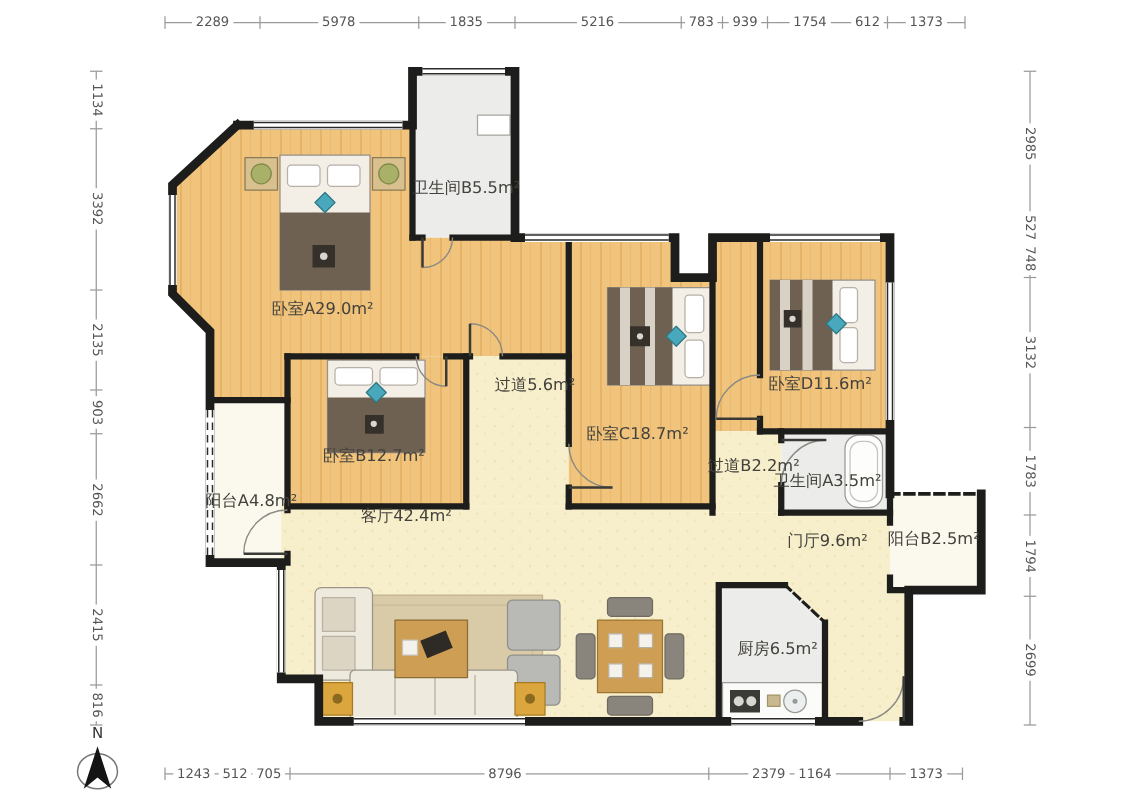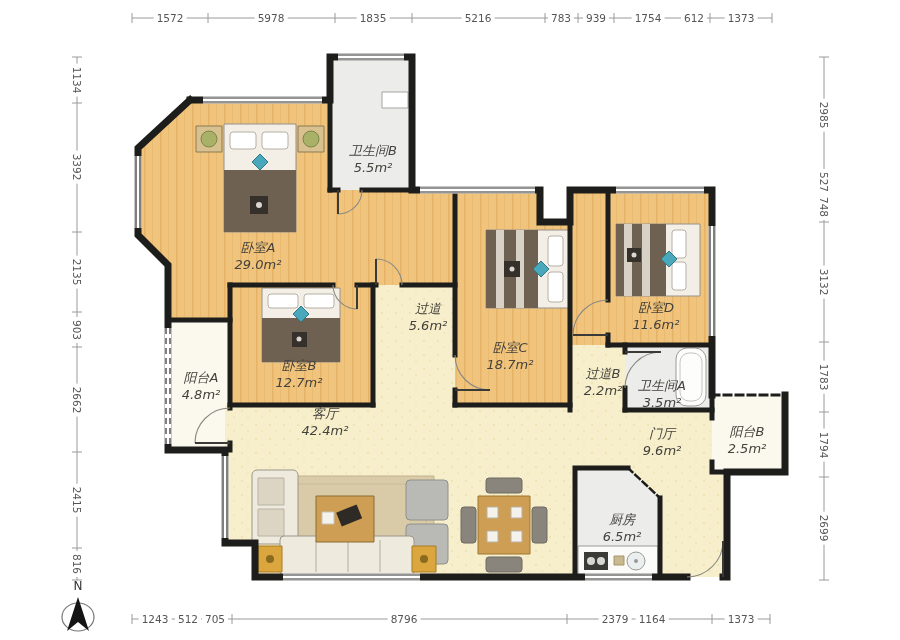--- a/index.html
+++ b/index.html
@@ -1,21 +1,21 @@
 <!DOCTYPE html>
 <html style="--c-wall: #1d1d1b; --c-wood: #f1c47d; --c-wood_grain: #e2ad5f; --c-cream: #f7efcb; --c-gray_room: #ececea; --c-balcony: #fbf8ee; --c-blanket: #6f6152; --c-accent_teal: #49a8bc; --c-table_wood: #cd9e53; --c-dim_text: #555555; --c-label_text: #44423c;"><head>
 <meta charset="utf-8">
 <style>
   html,body{margin:0;padding:0;background:#fff;}
   #stage{position:relative;width:900px;height:640px;background:#fff;overflow:hidden;
          font-family:"DejaVu Sans",sans-serif;}
   #plan-svg{position:absolute;left:0;top:0;}
-  .rlabel{position:absolute;transform:translate(-50%,0);display:flex;flex-direction:column;
-          align-items:center;font-size:13px;line-height:1.3;color:var(--c-label_text,#44423c);
-          white-space:nowrap;z-index:3;font-style:italic;}
+  .rlabel{position:absolute;transform:translate(-50%,0);display:flex;flex-direction:row;
+          align-items:flex-end;font-size:13px;line-height:1.3;color:var(--c-label_text,#44423c);
+          white-space:nowrap;z-index:3;}
   .dim{position:absolute;font-size:10.5px;color:var(--c-dim_text,#555);background:#fff;
        padding:0 3px;transform:translate(-50%,-50%);white-space:nowrap;z-index:3;}
   .dim.v{transform:translate(-50%,-50%) rotate(90deg);}
   .north{position:absolute;left:78px;top:586px;transform:translate(-50%,-50%);
          font-size:12px;color:#333;z-index:3;}
 </style>
 </head>
 <body>
 
 <div id="stage">
@@ -294,21 +294,21 @@
   <span>12.7m²</span>
 </div>
 <div class="rlabel" style="left:510px;top:340px">
   <span>卧室C</span>
   <span>18.7m²</span>
 </div>
 <div class="rlabel" style="left:656px;top:300px">
   <span>卧室D</span>
   <span>11.6m²</span>
 </div>
-<div class="rlabel" style="left:201px;top:370px">
+<div class="rlabel" style="left:201px;top:394px">
   <span>阳台A</span>
   <span>4.8m²</span>
 </div>
 <div class="rlabel" style="left:603px;top:366px">
   <span>过道B</span>
   <span>2.2m²</span>
 </div>
 <div class="rlabel" style="left:662px;top:378px">
   <span>卫生间A</span>
   <span>3.5m²</span>
@@ -323,21 +323,21 @@
 </div>
 <div class="rlabel" style="left:747px;top:424px">
   <span>阳台B</span>
   <span>2.5m²</span>
 </div>
 <div class="rlabel" style="left:622px;top:512px">
   <span>厨房</span>
   <span>6.5m²</span>
 </div>
 
-<span class="dim" style="left:170px;top:18px">1572</span>
+<span class="dim" style="left:170px;top:18px">2289</span>
 <span class="dim" style="left:271px;top:18px">5978</span>
 <span class="dim" style="left:373px;top:18px">1835</span>
 <span class="dim" style="left:478px;top:18px">5216</span>
 <span class="dim" style="left:561px;top:18px">783</span>
 <span class="dim" style="left:596px;top:18px">939</span>
 <span class="dim" style="left:648px;top:18px">1754</span>
 <span class="dim" style="left:694px;top:18px">612</span>
 <span class="dim" style="left:741px;top:18px">1373</span>
 
 <span class="dim v" style="left:77px;top:80px">1134</span>

